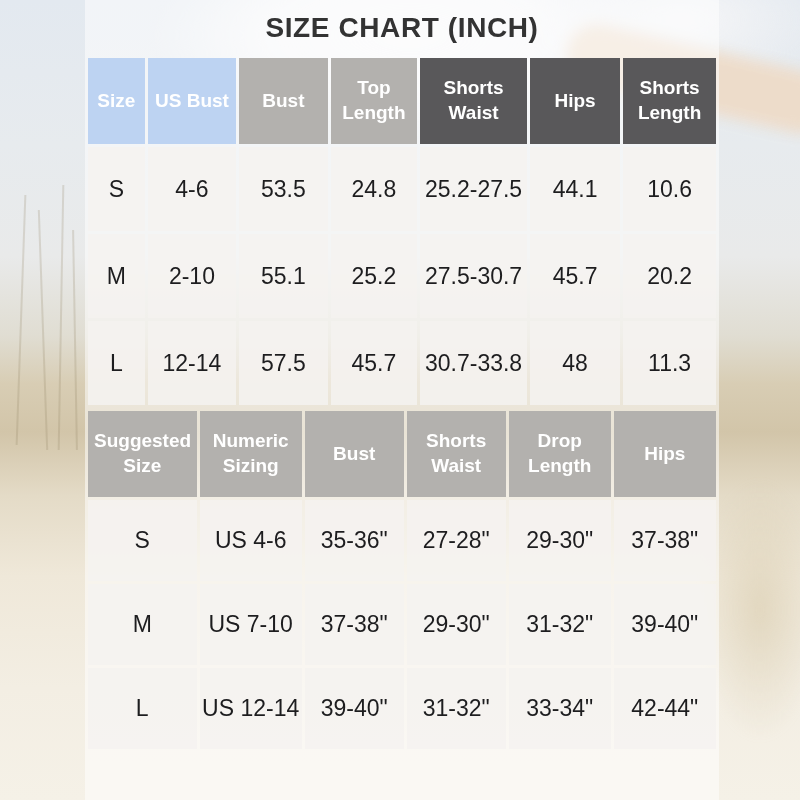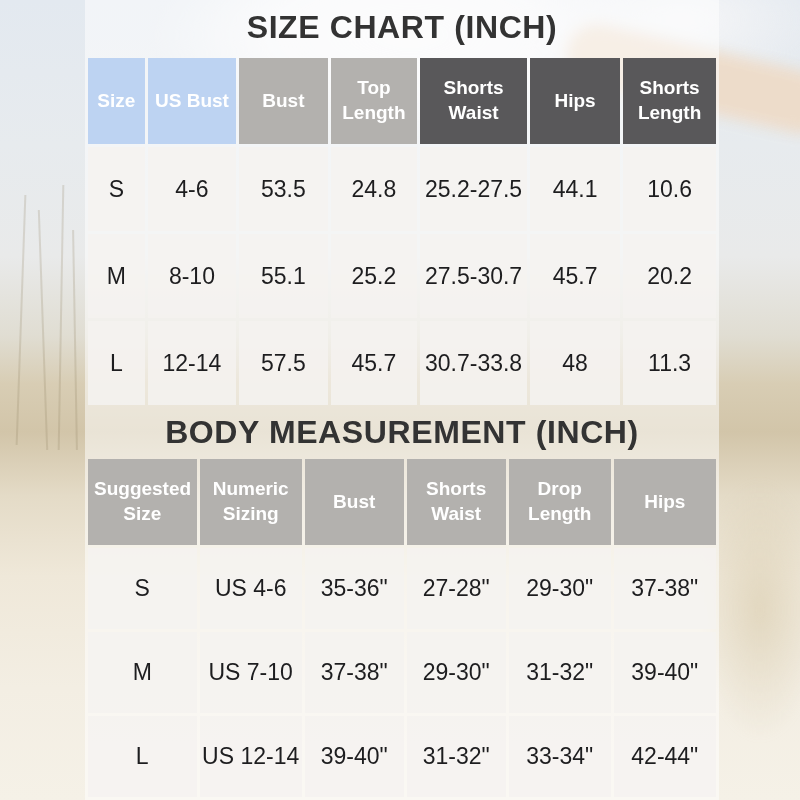--- a/index.html
+++ b/index.html
@@ -53,21 +53,21 @@
 
   
   .overlay {
     position: absolute; left: 85px; top: 0; width: 634px; height: 800px;
     background: rgba(255,255,255,0.52);
   }
 
   .chart-title {
     margin: 0;
     display: flex; align-items: center; justify-content: center;
-    font-size: 32px; font-weight: bold;
+    font-size: 28px; font-weight: bold;
     letter-spacing: 0.6px;
     color: var(--title-text, #333);
   }
   .title-1 { height: 55px; }
   .title-2 { height: 48px; }
 
   table {
     width: 100%;
     table-layout: fixed;
     border-collapse: separate;
@@ -146,42 +146,41 @@
               <td>S</td>
               <td>4-6</td>
               <td>53.5</td>
               <td>24.8</td>
               <td>25.2-27.5</td>
               <td>44.1</td>
               <td>10.6</td>
             </tr>
             <tr>
               <td>M</td>
-              <td>8-10</td>
+              <td>2-10</td>
               <td>55.1</td>
               <td>25.2</td>
               <td>27.5-30.7</td>
               <td>45.7</td>
               <td>20.2</td>
             </tr>
             <tr>
               <td>L</td>
               <td>12-14</td>
               <td>57.5</td>
               <td>45.7</td>
               <td>30.7-33.8</td>
               <td>48</td>
               <td>11.3</td>
             </tr>
           </tbody>
       </table>
     </section>
 
     <section>
-      <h2 class="chart-title title-2">BODY MEASUREMENT (INCH)</h2>
       <table class="t2">
         <colgroup>
           <col style="width:17.7%">
             <col style="width:16.7%">
             <col style="width:16.1%">
           <col style="width:16.2%">
             <col style="width:16.6%">
             <col style="width:16.7%">
         </colgroup>
         <thead>

